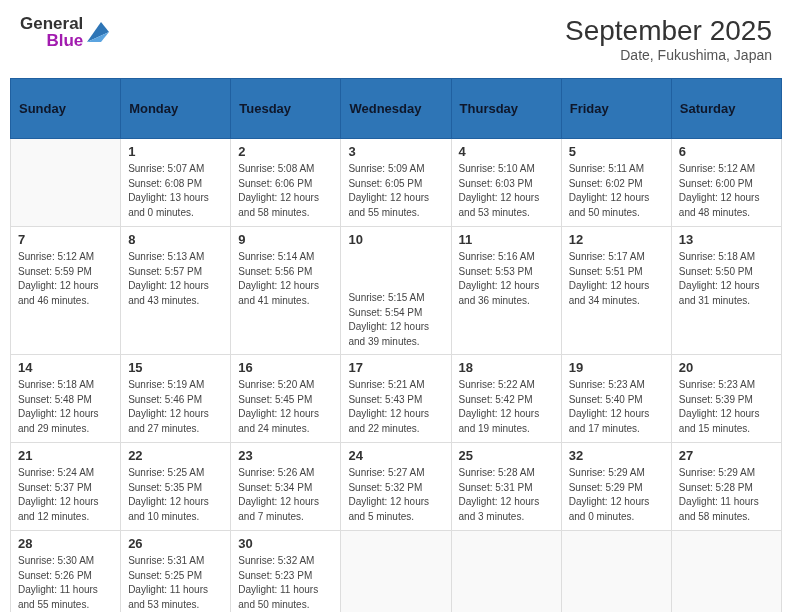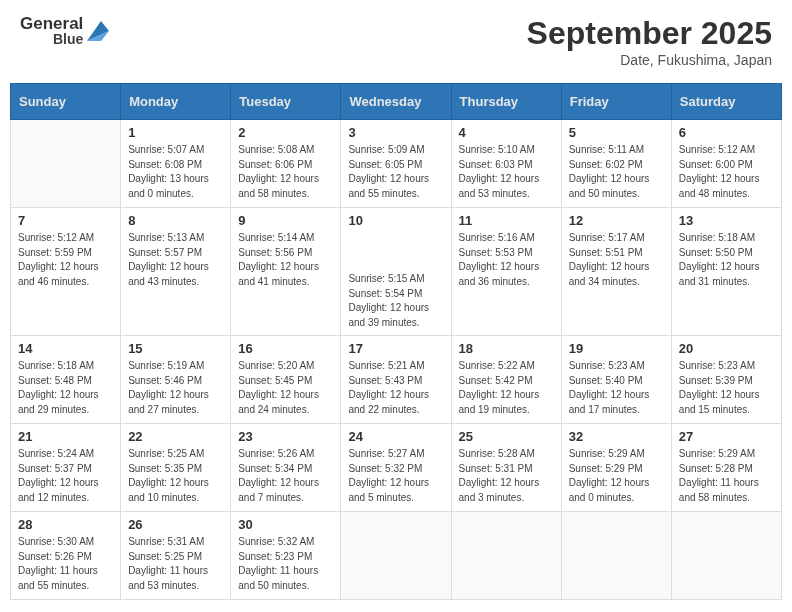--- a/index.html
+++ b/index.html
@@ -19,38 +19,38 @@
     }
     .logo {
       display: flex;
       flex-direction: column;
       align-items: flex-start;
     }
     .title-block {
       text-align: right;
     }
     .month-title {
-      font-size: 32px;
+      font-size: 28px;
       color: #333;
-      font-weight: bold;
+      font-weight: normal;
     }
     .subtitle {
       font-size: 14px;
       color: #555;
     }
     .calendar {
       width: 100%;
       border-collapse: collapse;
       border: 1px solid #ccc;
     }
     .calendar th {
       background-color: #2e75b6;
-      color: #e5e5e5;
+      color: #0f172a;
       text-align: left;
-      padding: 10px 8px;
+      padding: 22px 8px;
       font-size: 13px;
       border: 1px solid #2060a0;
     }
     .calendar td {
       vertical-align: top;
       padding: 5px 7px;
       border: 1px solid #ddd;
       font-size: 10.5px;
       color: #333;
       height: 88px;
@@ -71,21 +71,21 @@
     }
   </style>
 </head>
 <body>
 
 <div class="header">
   <div class="logo">
     <div style="display:flex; align-items:center; gap:4px;">
       <div style="display:flex; flex-direction:column; align-items:flex-end; line-height:1.0;">
         <span style="font-size:17px; font-weight:bold; color:#333;">General</span>
-        <span style="font-size:14px; font-weight:bold; color:#404040;">Blue</span>
+        <span style="font-size:17px; font-weight:bold; color:#a21caf;">Blue</span>
       </div>
       <svg width="22" height="20" viewBox="0 0 22 20">
         <polygon points="0,20 22,10 14,0" fill="#2e75b6"></polygon>
         <polygon points="0,20 22,10 14,20" fill="#5ba4e0"></polygon>
       </svg>
     </div>
   </div>
   <div class="title-block">
     <div class="month-title">September 2025</div>
     <div class="subtitle">Date, Fukushima, Japan</div>

